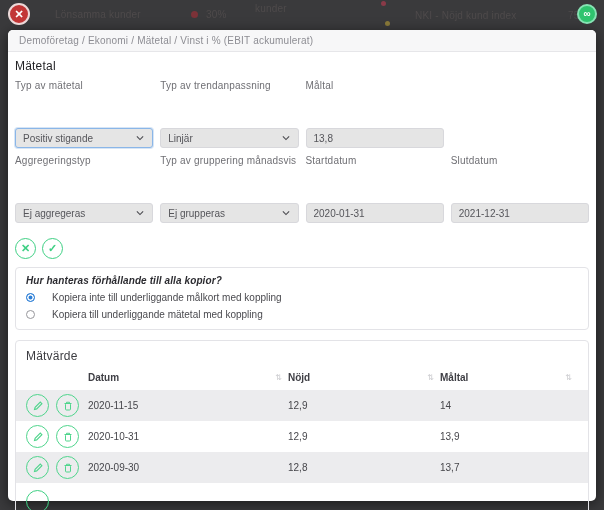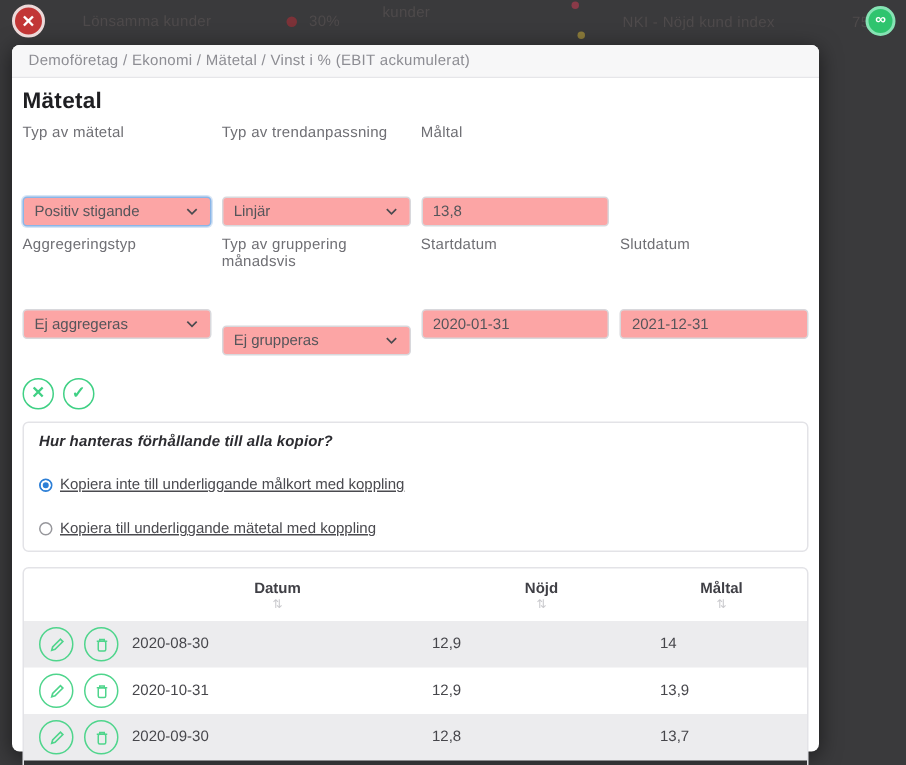--- a/index.html
+++ b/index.html
@@ -23,68 +23,68 @@
   }
   .link-btn {
     position:absolute; right:7px; top:4px; width:20px; height:20px; z-index:30;
     border-radius:50%; background:#2fc46e; border:2px solid #86e3b4;
     color:#fff; font-size:10px; font-weight:bold; line-height:1;
     display:flex; align-items:center; justify-content:center; cursor:pointer;
   }
 
   
   .modal {
-    position:absolute; left:8px; top:30px; width:538px; height:471px; z-index:10;
+    position:absolute; left:8px; top:30px; width:588px; height:471px; z-index:10;
     background:#fff; border-radius:5px; box-shadow:0 3px 14px rgba(0,0,0,.55);
   }
   .breadcrumb-bar {
     height:22px; background:#f7f7f8; border-bottom:1px solid #e6e6e9;
     border-radius:5px 5px 0 0; display:flex; align-items:center;
     padding:0 11px; font-size:10px; color:#8d8d93; letter-spacing:.2px;
   }
   .content { padding:4px 7px 0 7px; }
-  .page-title { font-size:15px; font-weight:bold; color:#1f1f22; margin:3px 0 7px 0; letter-spacing:.2px; }
+  .page-title { font-size:12px; font-weight:normal; color:#1f1f22; margin:3px 0 7px 0; letter-spacing:.2px; }
 
   
   .form-grid { display:grid; grid-template-columns:1fr 1fr 1fr 1fr; column-gap:7px; }
   .field { margin-bottom:7px; }
   .field-label { display:block; font-size:10px; color:#6f6f74; margin-bottom:3px; letter-spacing:.2px; }
   .control {
-    height:20px; width:100%; border:1px solid #d8d8dc; border-radius:3px; background:#fca5a5;
+    height:20px; width:100%; border:1px solid #d8d8dc; border-radius:3px; background:#e5e5e5;
     font-size:10px; color:#55555a; display:flex; align-items:center;
     justify-content:space-between; padding:0 7px; cursor:pointer;
     font-family:"Liberation Sans", sans-serif;
     margin-top:37px;
   }
   .control.focused { border-color:#8ab6e8; box-shadow:0 0 0 1px rgba(96,150,215,.25); }
   input.control { cursor:text; display:block; line-height:18px; }
   .chevron { width:10px; height:10px; color:#4a4a4f; flex:0 0 auto; }
 
   .action-row { display:flex; gap:6px; margin:8px 0 8px 0; }
   .circle-btn {
     width:21px; height:21px; border-radius:50%; background:#fff;
     border:1.5px solid #3fd084; color:#3fd084; font-size:11px; font-weight:bold;
     display:flex; align-items:center; justify-content:center; cursor:pointer; line-height:1;
   }
 
   
   .card { border:1px solid #e3e3e7; border-radius:4px; }
   .copy-card { padding:7px 10px 9px 10px; margin-bottom:10px; }
   .copy-question { font-size:10px; font-weight:bold; color:#2c2c31; letter-spacing:.1px;font-style:italic; }
-  .radio-row { display:flex; align-items:center; gap:5px; margin-top:18px; font-size:10px; color:#4a4a4f; cursor:pointer;text-decoration:underline; }
+  .radio-row { display:flex; align-items:center; gap:17px; margin-top:6px; font-size:10px; color:#4a4a4f; cursor:pointer; }
   .radio { width:9px; height:9px; border-radius:50%; flex:0 0 auto; }
   .radio.on  { background:#2d7fd6; border:1px solid #2d7fd6; box-shadow:inset 0 0 0 1.5px #fff; }
   .radio.off { background:#fff; border:1px solid #97979c; }
 
   
   .meas-card { padding:8px 0 6px 0; }
   .meas-title { font-size:12px; color:#3c3c41; padding:0 10px; margin-bottom:9px; letter-spacing:.2px; }
   .thead, .trow { display:grid; grid-template-columns:62px 200px 152px 1fr; align-items:center; padding:0 10px; }
   .thead { font-size:10px; font-weight:bold; color:#3f3f45; padding-bottom:7px; }
-  .th { display:flex; align-items:center; justify-content:space-between; padding-right:6px;flex-direction:column; }
+  .th { display:flex; align-items:center; justify-content:space-between; padding-right:6px; }
   .sort-icon { font-size:8px; color:#c9c9cd; font-weight:normal; }
   .trow { height:31px; font-size:10px; color:#46464b; }
   .trow.striped { background:#ececee; }
   .actions { display:flex; gap:7px; }
   .row-icon-btn {
     width:23px; height:23px; border-radius:50%; background:transparent;
     border:1.5px solid #4fd58c; color:#4fd58c;
     display:flex; align-items:center; justify-content:center; cursor:pointer;
   }
   .row-icon-btn svg { width:12px; height:12px; }
@@ -196,20 +196,21 @@
         <span class="radio on"></span>
         <span>Kopiera inte till underliggande målkort med koppling</span>
       </div>
       <div class="radio-row">
         <span class="radio off"></span>
         <span>Kopiera till underliggande mätetal med koppling</span>
       </div>
     </div>
 
     <div class="card meas-card">
+      <div class="meas-title">Mätvärde</div>
 
       <div class="thead">
         <span></span>
         <span class="th">
           <span>Datum</span>
           <span class="sort-icon">⇅</span>
         </span>
         <span class="th">
           <span>Nöjd</span>
           <span class="sort-icon">⇅</span>
@@ -228,21 +229,21 @@
               </svg>
           </button>
           <button class="row-icon-btn">
             <svg viewBox="0 0 24 24" fill="none" stroke="currentColor" stroke-width="2">
                 <path d="M5 7h14"></path>
                 <path d="M9 7V4.5h6V7"></path>
                 <rect x="7" y="7" width="10" height="13" rx="2"></rect>
               </svg>
           </button>
         </span>
-        <span>2020-08-30</span>
+        <span>2020-11-15</span>
         <span>12,9</span>
         <span>14</span>
       </div>
 
       <div class="trow">
         <span class="actions">
           <button class="row-icon-btn">
             <svg viewBox="0 0 24 24" fill="none" stroke="currentColor" stroke-width="2.2">
                 <path d="M5 19l1.2-4.4L16.6 4.2l3.2 3.2L9.4 17.8 5 19z"></path>
               </svg>

